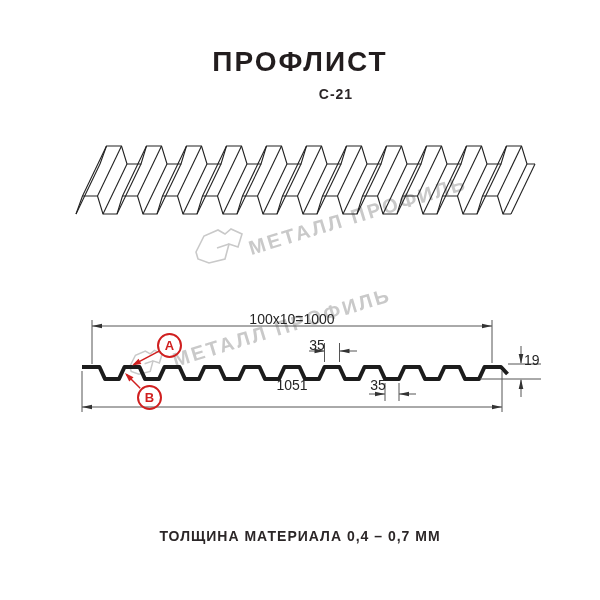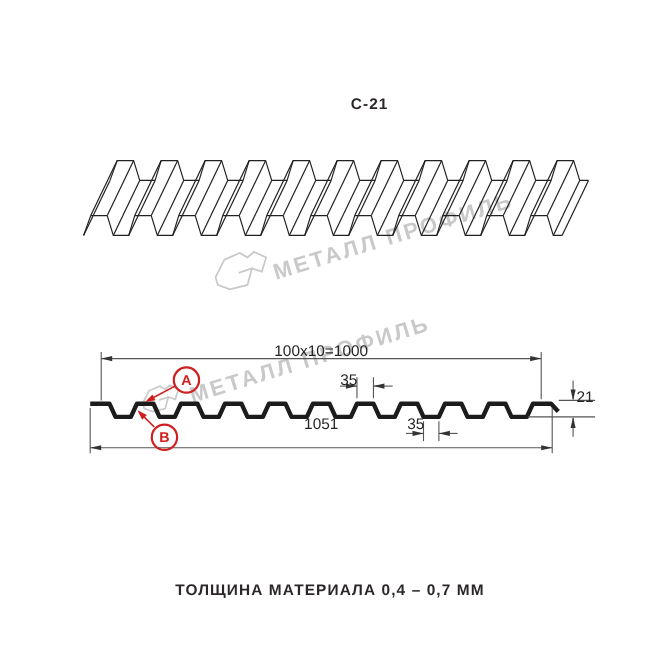--- a/index.html
+++ b/index.html
@@ -45,20 +45,21 @@
     display:flex;align-items:center;justify-content:center;line-height:1;background:transparent;
   }
   #marker-a{left:157px;top:333px;}
   #marker-b{left:137px;top:385px;}
 </style>
 </head>
 <body>
 
 <div id="page">
 
+  <div class="title">ПРОФЛИСТ</div>
   <div class="subtitle">С-21</div>
 
   <svg id="wm-logo-1" class="wm-logo" width="54" height="42" viewBox="0 0 54 42">
     <path d="M4,26 L12,10 L26,4 L33,8 L39,3 L50,8 L46,21 L37,18 L33,33 L17,37 L6,33 Z" fill="none" stroke="#c9c9c9" stroke-width="1.6"></path>
     <path d="M37,18 L25,22" fill="none" stroke="#c9c9c9" stroke-width="1.6"></path>
   </svg>
   <div id="wm-text-1" class="wm-text">МЕТАЛЛ ПРОФИЛЬ</div>
 
   <svg id="wm-logo-2" class="wm-logo" width="38" height="30" viewBox="0 0 54 42">
     <path d="M4,26 L12,10 L26,4 L33,8 L39,3 L50,8 L46,21 L37,18 L33,33 L17,37 L6,33 Z" fill="none" stroke="#c9c9c9" stroke-width="2.2"></path>
@@ -151,20 +152,20 @@
         <line x1="159.5" y1="350.8" x2="134" y2="364.3" stroke="#d01f1f" stroke-width="1.5"></line>
         <polygon points="132,365.5 138.53811364737265,358.6259131563502 141.35494302408802,363.9235987135038" fill="#d01f1f" stroke="none"></polygon>
         <line x1="140.2" y1="388.2" x2="126.5" y2="374.5" stroke="#d01f1f" stroke-width="1.5"></line>
         <polygon points="125,373 133.48528137423855,377.24264068711926 129.2426406871193,381.4852813742386" fill="#d01f1f" stroke="none"></polygon>
       </g>
     </svg>
 
   <div id="lbl-pitch" class="dim-label centered">100x10=1000</div>
   <div id="lbl-rib35" class="dim-label centered">35</div>
   <div id="lbl-valley35" class="dim-label centered">35</div>
-  <div id="lbl-h21" class="dim-label">21</div>
+  <div id="lbl-h21" class="dim-label">19</div>
   <div id="lbl-total" class="dim-label centered">1051</div>
 
   <div id="marker-a" class="marker">A</div>
   <div id="marker-b" class="marker">B</div>
 
   <div class="footer">ТОЛЩИНА МАТЕРИАЛА 0,4 – 0,7 ММ</div>
 </div>
 
 </body></html>

